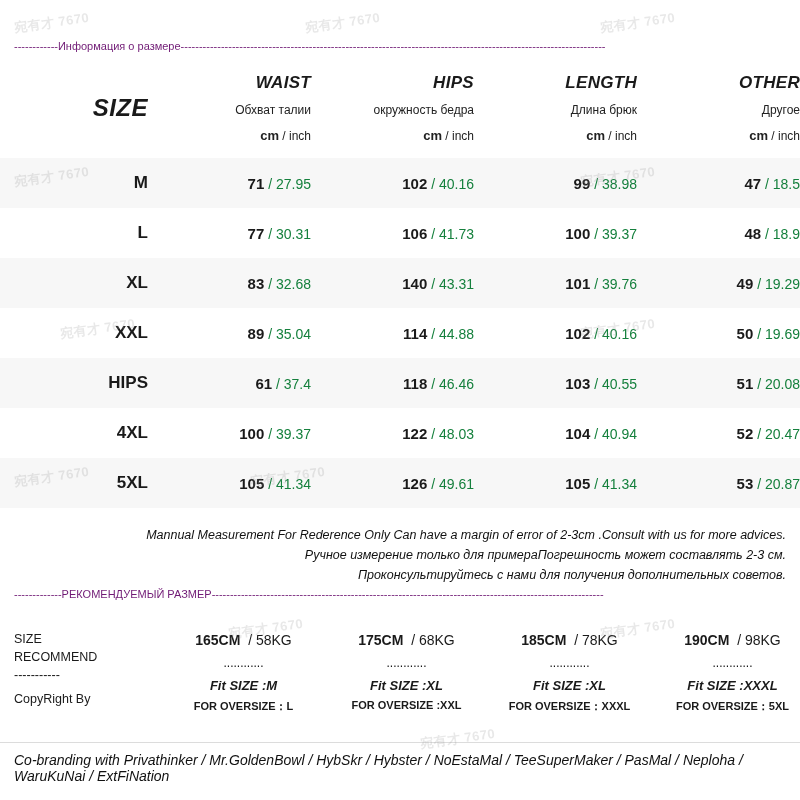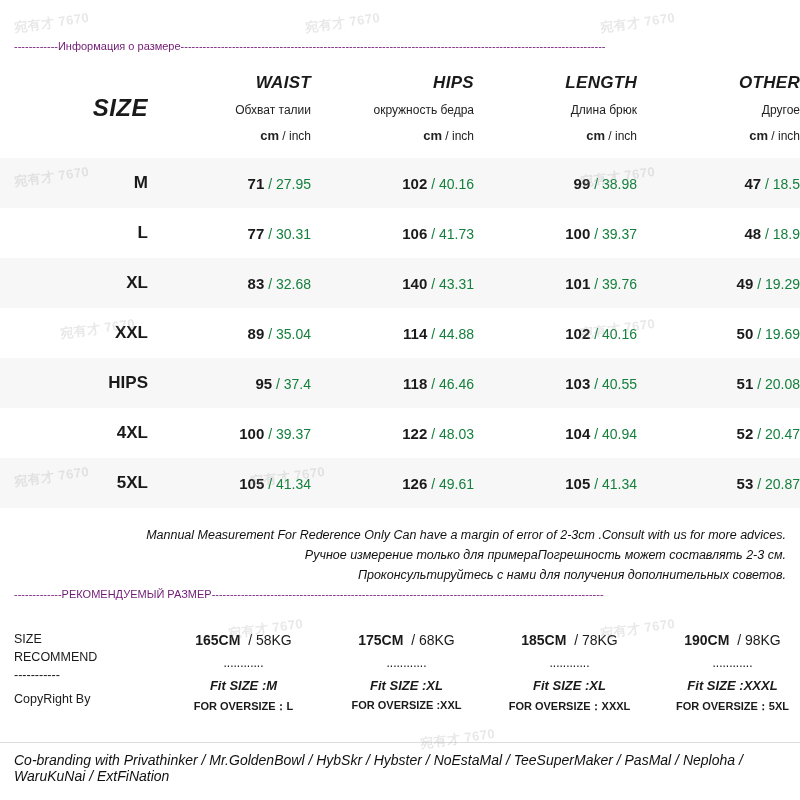--- a/index.html
+++ b/index.html
@@ -275,21 +275,21 @@
     <tr class="row">
       <td class="lbl">XXL</td>
       <td class="val"><span class="num">89</span> <span class="inch">/ 35.04</span></td>
       <td class="val"><span class="num">114</span> <span class="inch">/ 44.88</span></td>
       <td class="val"><span class="num">102</span> <span class="inch">/ 40.16</span></td>
       <td class="val"><span class="num">50</span> <span class="inch">/ 19.69</span></td>
     </tr>
 
     <tr class="row alt">
       <td class="lbl">HIPS</td>
-      <td class="val"><span class="num">95</span> <span class="inch">/ 37.4</span></td>
+      <td class="val"><span class="num">61</span> <span class="inch">/ 37.4</span></td>
       <td class="val"><span class="num">118</span> <span class="inch">/ 46.46</span></td>
       <td class="val"><span class="num">103</span> <span class="inch">/ 40.55</span></td>
       <td class="val"><span class="num">51</span> <span class="inch">/ 20.08</span></td>
     </tr>
 
     <tr class="row">
       <td class="lbl">4XL</td>
       <td class="val"><span class="num">100</span> <span class="inch">/ 39.37</span></td>
       <td class="val"><span class="num">122</span> <span class="inch">/ 48.03</span></td>
       <td class="val"><span class="num">104</span> <span class="inch">/ 40.94</span></td>

